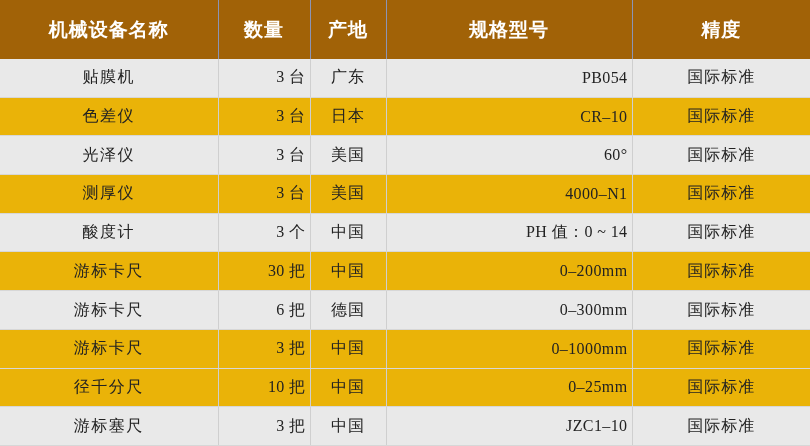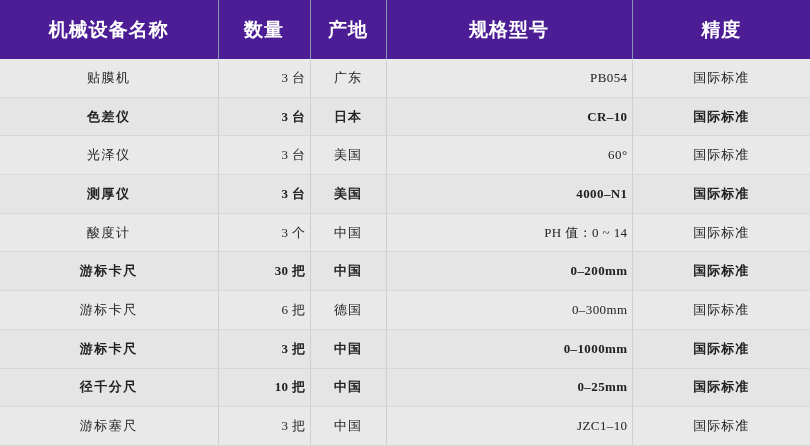--- a/index.html
+++ b/index.html
@@ -20,48 +20,48 @@
     width: 810px;
     height: 446px;
   }
   table.equipment-table col.c0 { width: 218px; }
   table.equipment-table col.c1 { width: 92px; }
   table.equipment-table col.c2 { width: 76px; }
   table.equipment-table col.c3 { width: 246px; }
   table.equipment-table col.c4 { width: 178px; }
 
   thead th {
-    background: #4c1d95;
+    background: #a16207;
     color: #ffffff;
     font-size: 19px;
     font-weight: bold;
     height: 57px;
     text-align: center;
     vertical-align: middle;
     border-right: 1px solid #8b94b5;
     letter-spacing: 1px;
   }
   thead th:last-child { border-right: none; margin-top: 40px; }
 
   tbody td {
     height: 35.4px;
     text-align: center;
     vertical-align: middle;
-    font-size: 13px;
+    font-size: 16px;
     border-right: 1px solid #cfcfcf;
     border-bottom: 1px solid #d7d7d7;
     color: #222222;
     padding: 0 4px;
     white-space: nowrap;
     overflow: hidden;
   }
   tbody td:last-child { border-right: none; }
 
   tbody tr.odd td { background: #e9e9e9; }
-  tbody tr.even td { background: #e5e5e5; font-weight: bold; }
+  tbody tr.even td { background: #eab308; }
 
   td.spec, td.qty {
     font-family: "Liberation Serif", "DejaVu Serif", serif;
     letter-spacing: 0.4px;
     text-align: right;
   }
   td.name { letter-spacing: 1.5px; }
   td.precision { letter-spacing: 1px; margin-top: 41px; }
   td.origin { letter-spacing: 1px; }
 </style>

